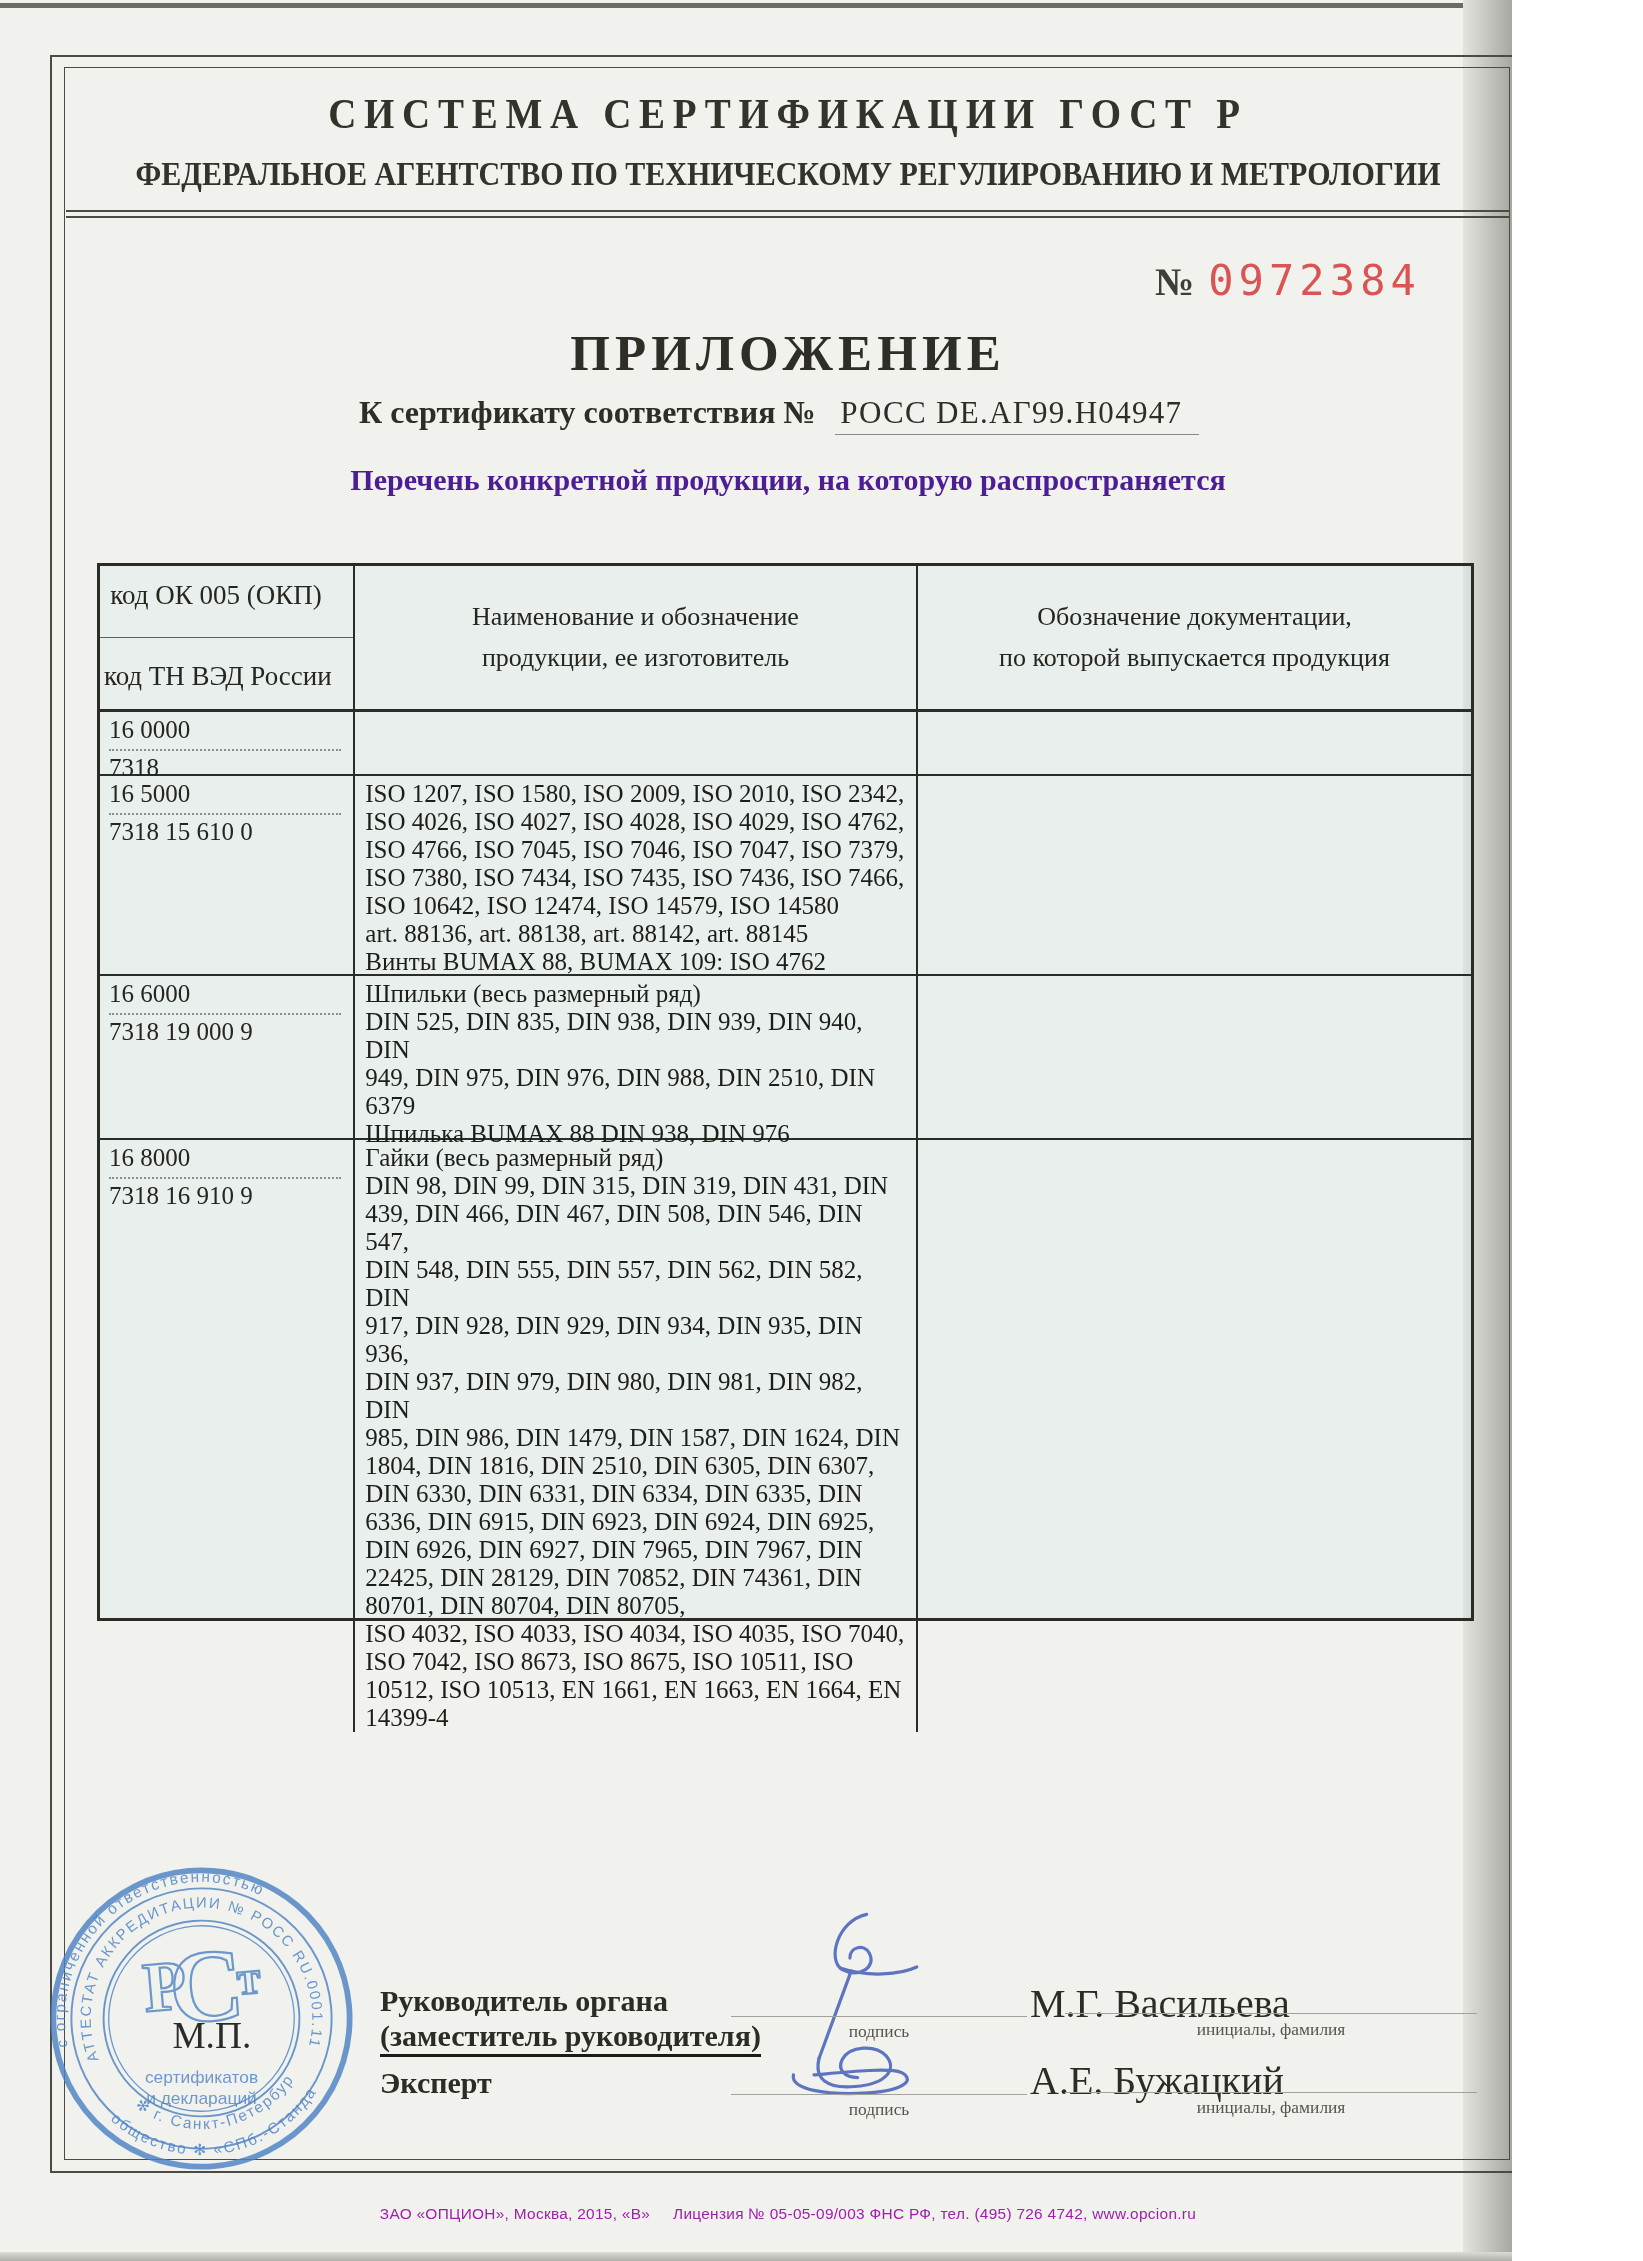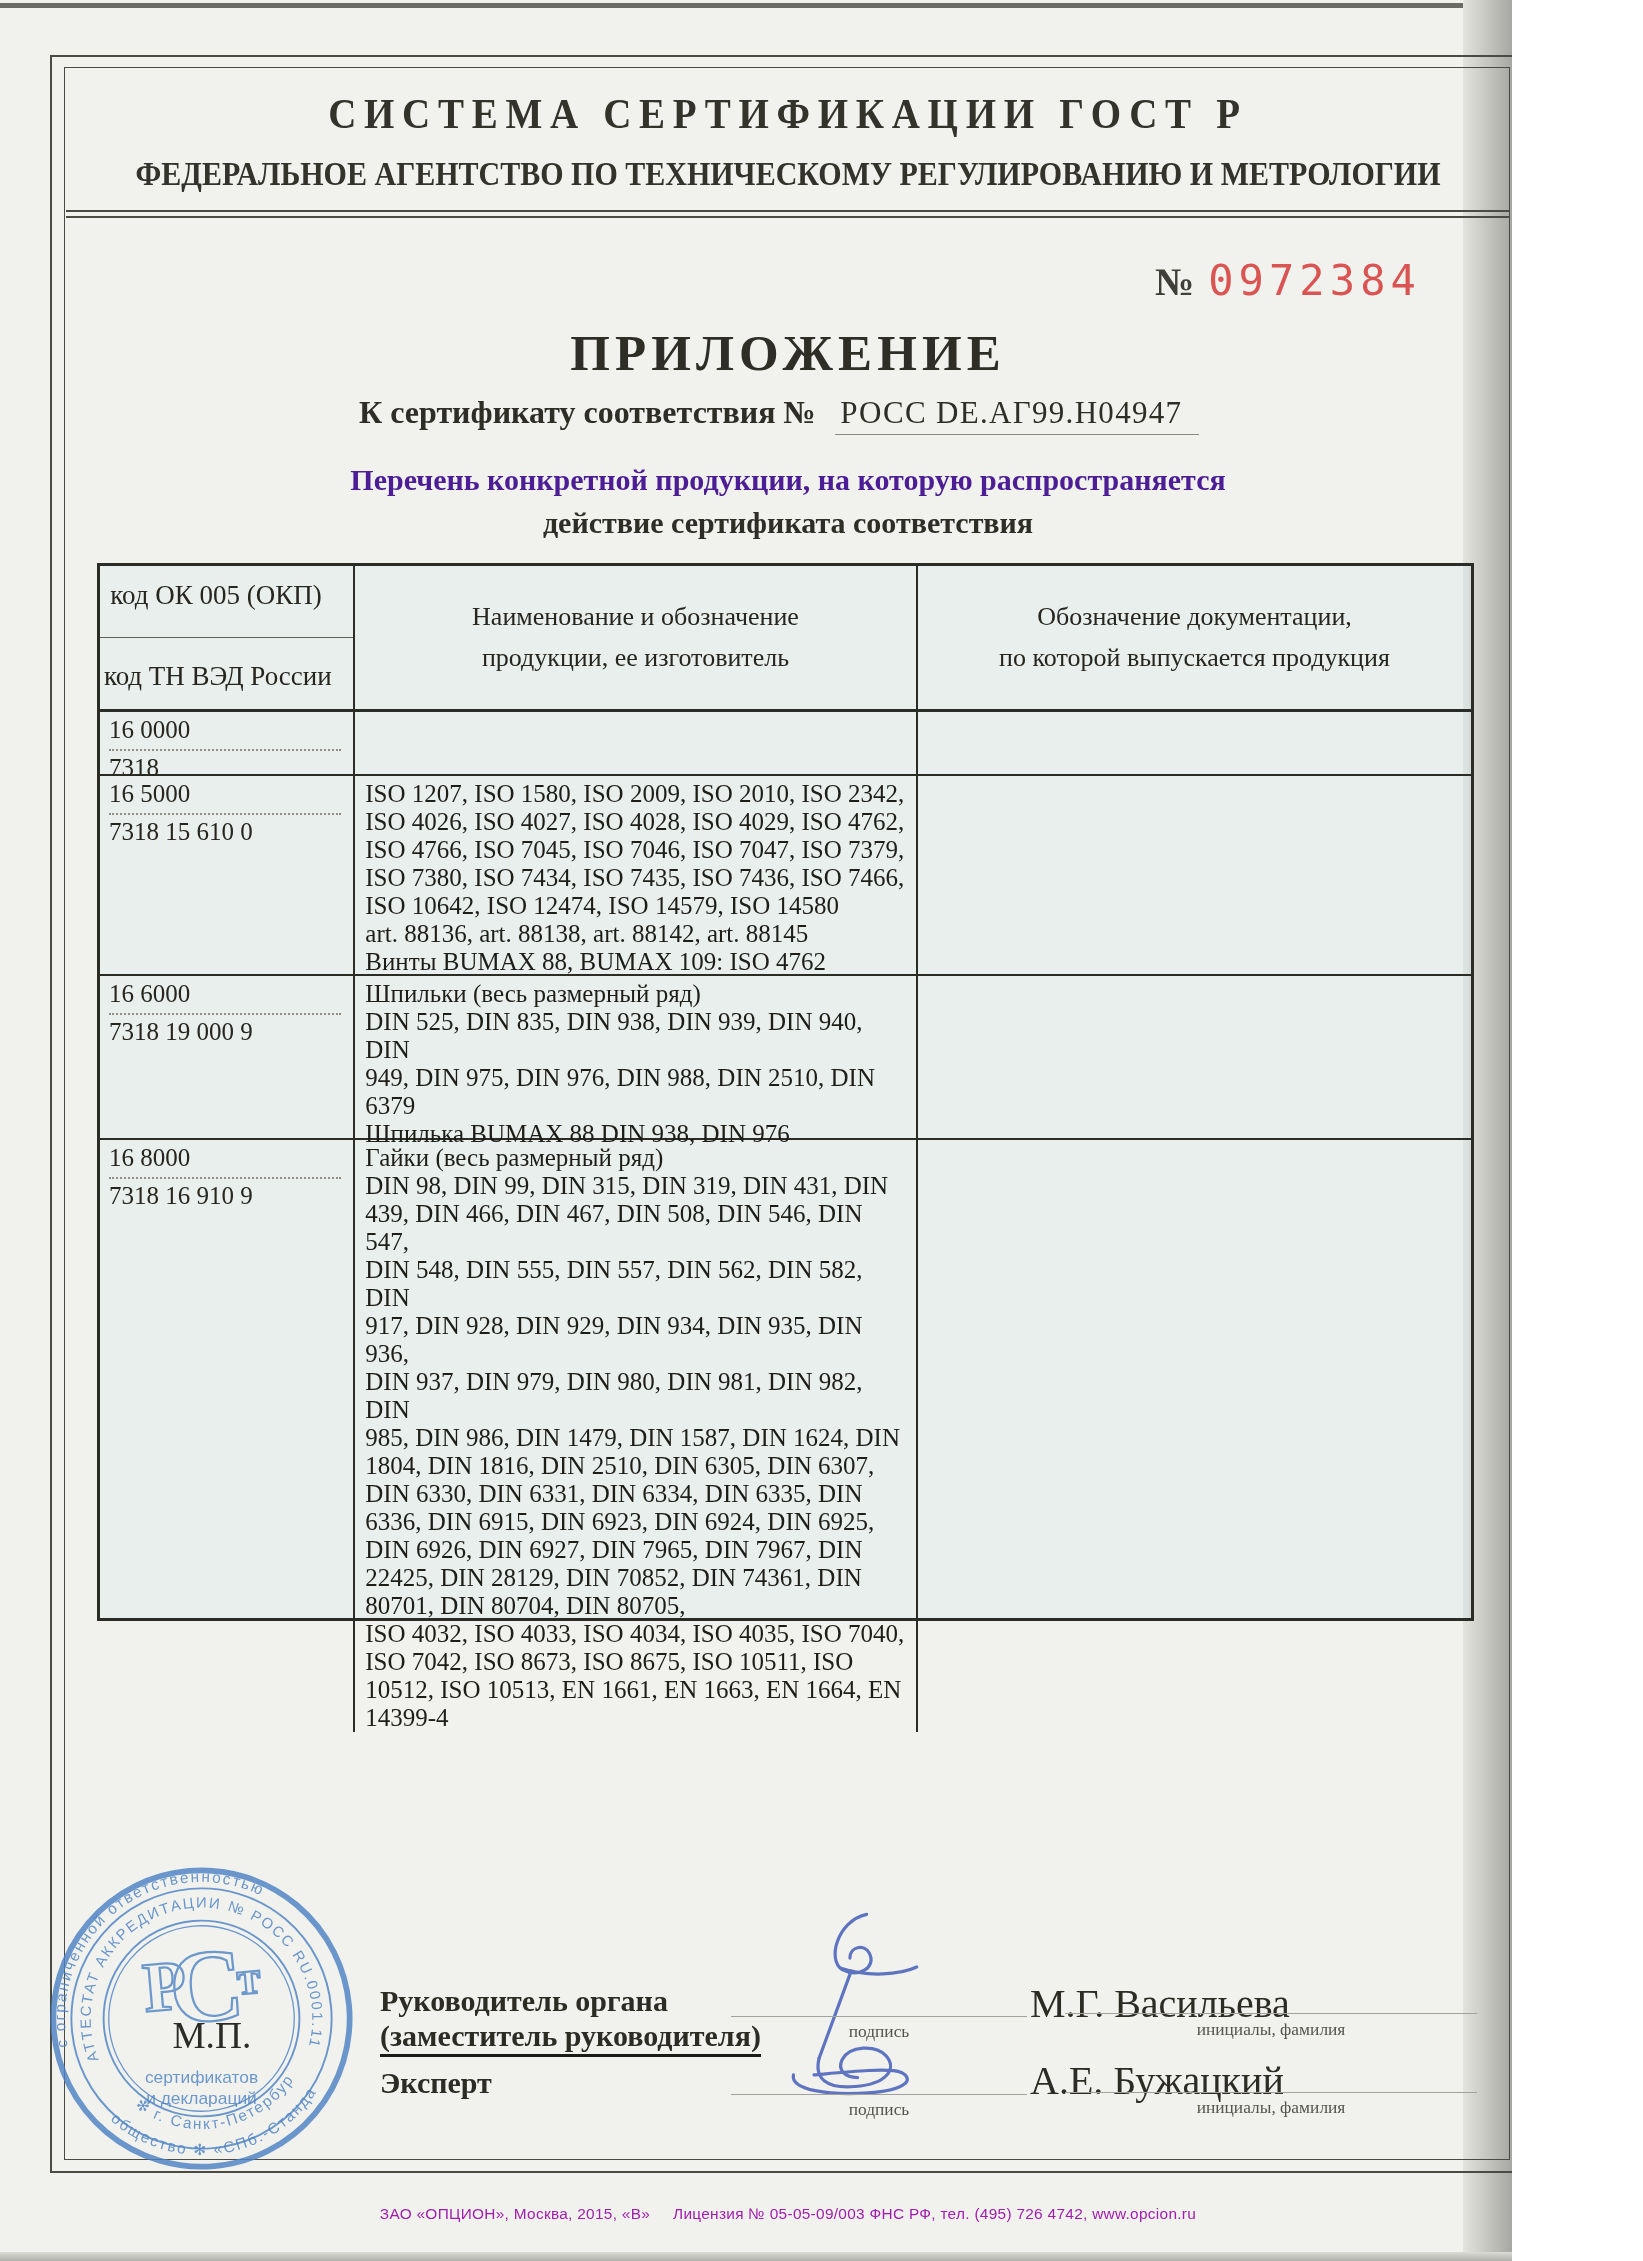--- a/index.html
+++ b/index.html
@@ -83,21 +83,20 @@
   </div>
 
   <div class="centerband title">ПРИЛОЖЕНИЕ</div>
 
   <div class="certline">
     <span class="lbl">К сертификату соответствия №</span>
     <span class="val">РОСС DE.АГ99.Н04947</span>
   </div>
 
   <div class="centerband sub1">Перечень конкретной продукции,  на которую распространяется</div>
-  <div class="centerband sub2">действие сертификата соответствия</div>
 
   <div class="tbl">
 
     <div class="cell hcell c1h">
       <div class="c1a">код ОК 005 (ОКП)</div>
       <div class="c1rule"></div>
       <div class="c1b">код ТН ВЭД России</div>
     </div>
     <div class="cell hcell hmid hmid2">Наименование и обозначение
 продукции, ее изготовитель</div>

